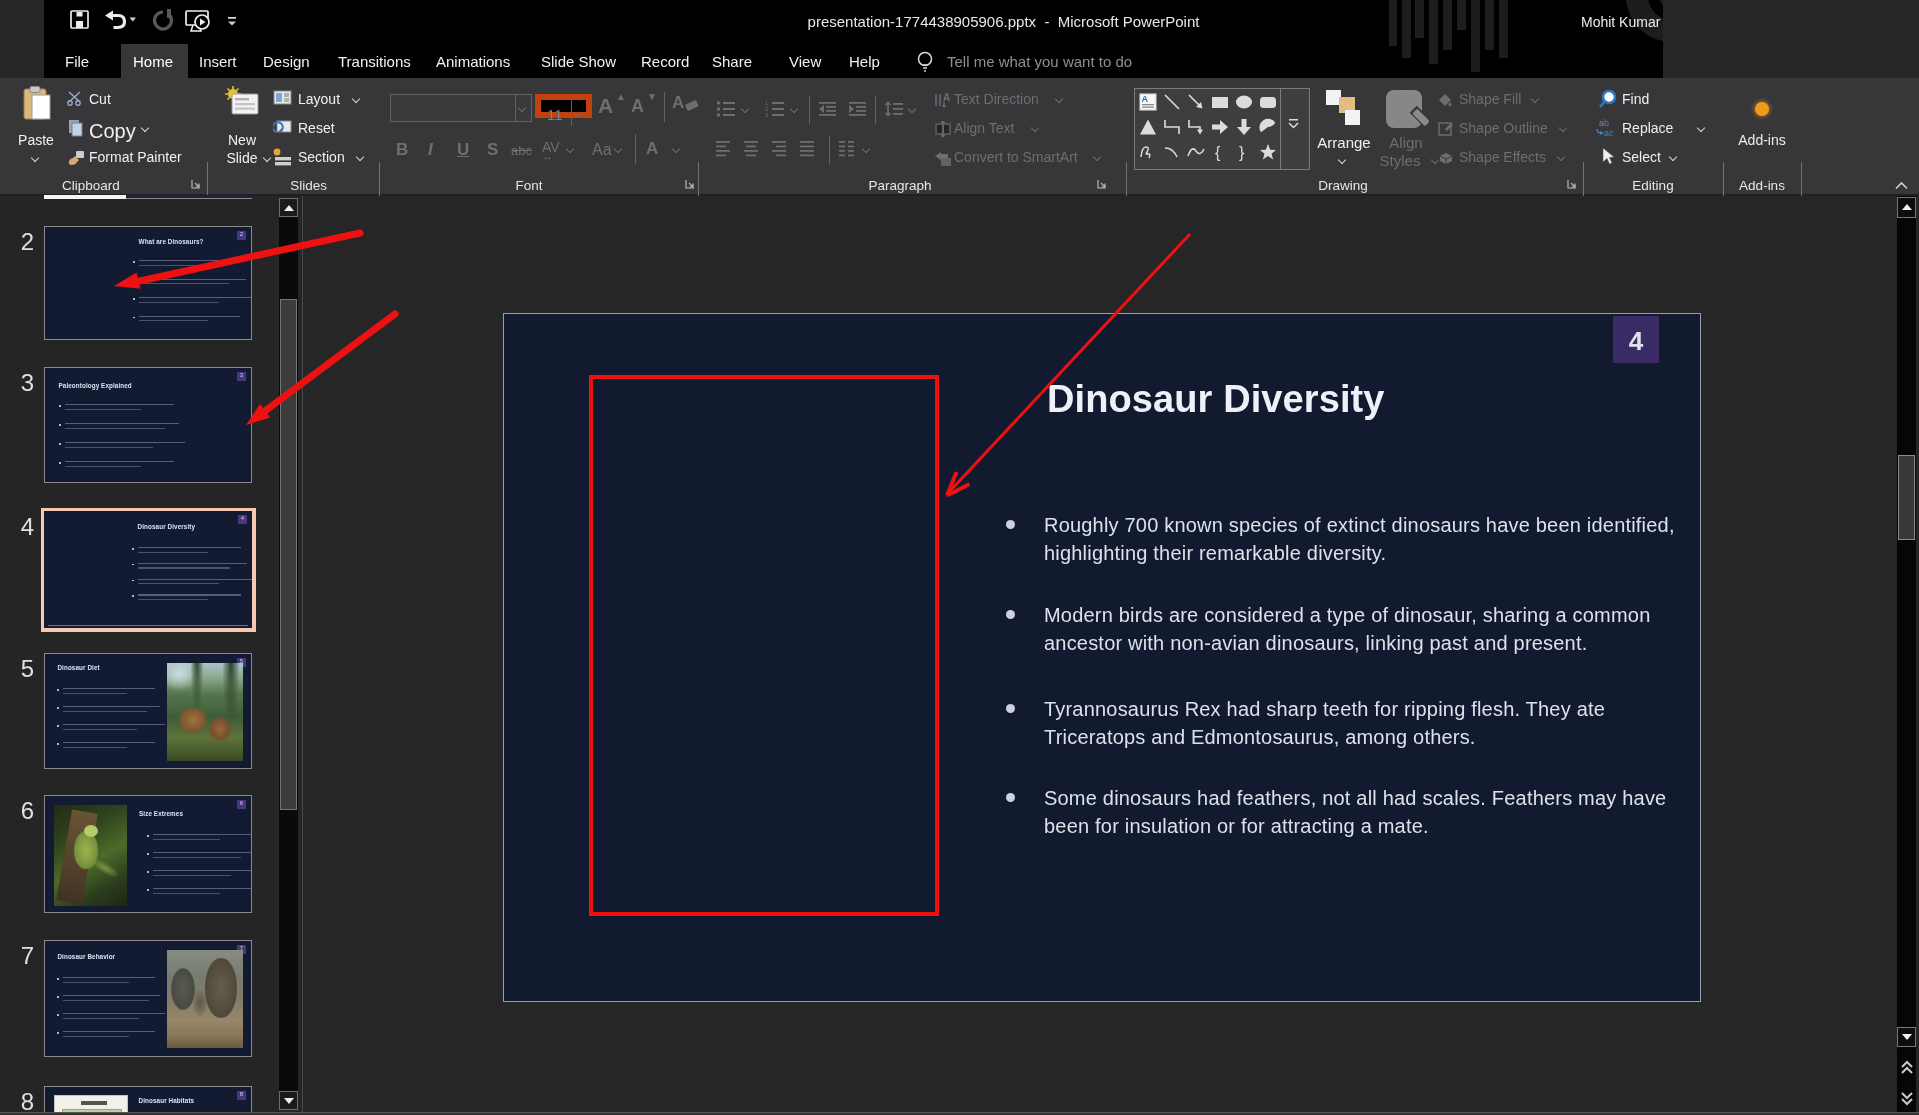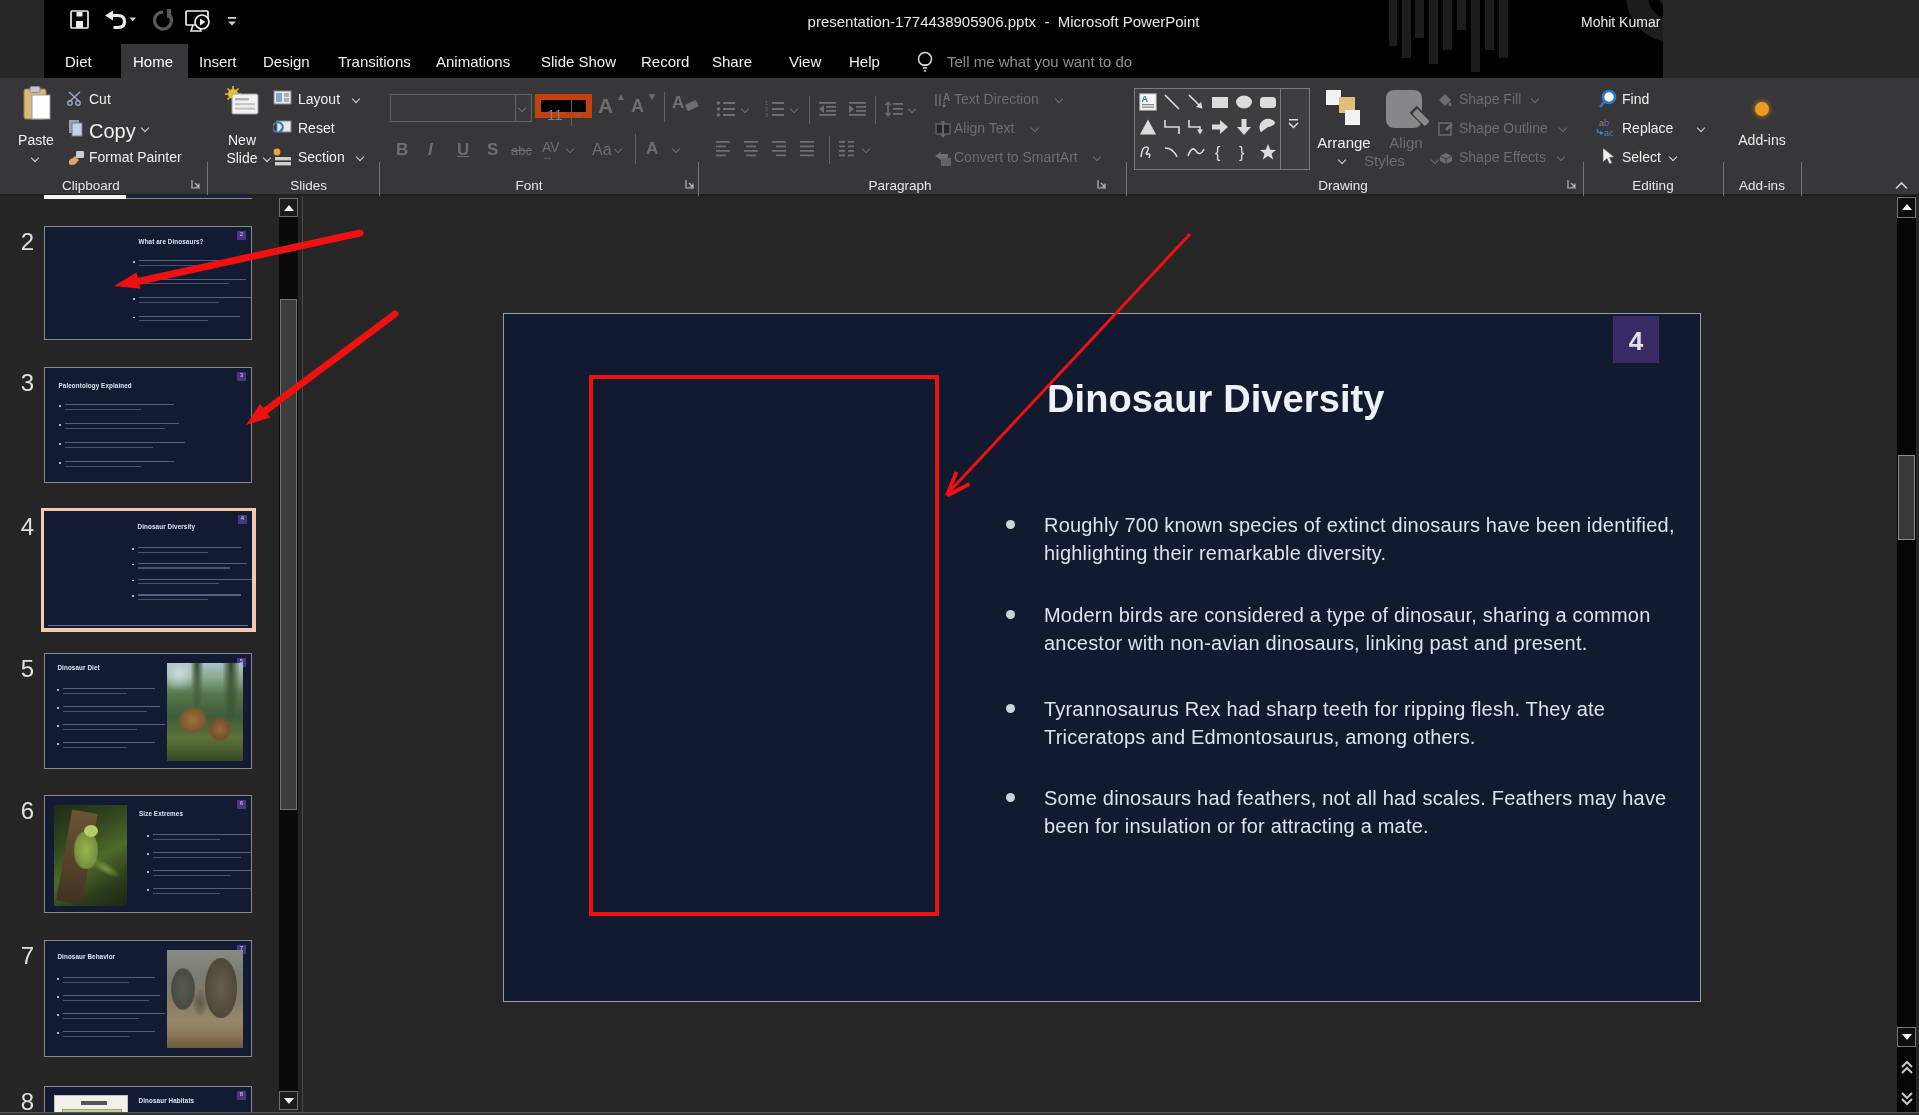--- a/index.html
+++ b/index.html
@@ -79,21 +79,21 @@
   </svg>
 
   <svg class="abs" style="left:1765px;top:10px;" width="150" height="22" viewBox="0 0 150 22">
     <rect x="6" y="10.5" width="13" height="1.6" fill="#e0e0e0"></rect>
     <rect x="63" y="6" width="9.5" height="9.5" fill="none" stroke="#e0e0e0" stroke-width="1.4"></rect>
     <path d="M66 6 L66 3.5 L75.5 3.5 L75.5 13 L73 13" fill="none" stroke="#e0e0e0" stroke-width="1.4"></path>
     <path d="M119 4 L130 15 M130 4 L119 15" stroke="#e0e0e0" stroke-width="1.5"></path>
   </svg>
 
   <div class="abs" style="left:77px;top:44px;width:67px;height:34px;background:#37373a;"></div>
-  <div class="txt" style="left:21px;top:53px;font-size:15px;color:#f2f2f2;">Diet</div>
+  <div class="txt" style="left:21px;top:53px;font-size:15px;color:#f2f2f2;">File</div>
   <div class="txt" style="left:89px;top:53px;font-size:15px;color:#fff;">Home</div>
   <div class="txt" style="left:155px;top:53px;font-size:15px;color:#f2f2f2;">Insert</div>
   <div class="txt" style="left:219px;top:53px;font-size:15px;color:#f2f2f2;">Design</div>
   <div class="txt" style="left:294px;top:53px;font-size:15px;color:#f2f2f2;">Transitions</div>
   <div class="txt" style="left:392px;top:53px;font-size:15px;color:#f2f2f2;">Animations</div>
   <div class="txt" style="left:497px;top:53px;font-size:15px;color:#f2f2f2;">Slide Show</div>
   <div class="txt" style="left:597px;top:53px;font-size:15px;color:#f2f2f2;">Record</div>
   <div class="txt" style="left:668px;top:53px;font-size:15px;color:#f2f2f2;">Share</div>
   <div class="txt" style="left:745px;top:53px;font-size:15px;color:#f2f2f2;">View</div>
   <div class="txt" style="left:805px;top:53px;font-size:15px;color:#f2f2f2;">Help</div>
@@ -410,21 +410,21 @@
       </svg>
       <div class="abs" style="left:200px;top:12px;width:15px;height:15px;background:#f2f2f2;"></div>
       <div class="abs" style="left:213px;top:19px;width:16px;height:16px;background:#e3bd7f;"></div>
       <div class="abs" style="left:219px;top:32px;width:15px;height:15px;background:#f2f2f2;"></div>
       <div class="txt" style="left:182px;top:56px;width:72px;text-align:center;font-size:15px;color:#f0f0f0;">Arrange</div>
       <div class="chev" style="left:213px;top:79px;"></div>
       <div class="abs" style="left:260px;top:12px;width:36px;height:38px;border-radius:8px;background:#87878a;"></div>
       <div class="abs" style="left:284px;top:34px;width:22px;height:10px;background:#37373a;transform:rotate(45deg);"></div>
       <div class="abs" style="left:286px;top:36px;width:18px;height:7px;background:#8a8a8a;transform:rotate(45deg);border-radius:2px;"></div>
       <div class="txt" style="left:244px;top:56px;width:72px;text-align:center;font-size:15px;color:#6e6e71;">Align</div>
-      <div class="txt" style="left:238px;top:74px;width:72px;font-size:15px;color:#6e6e71;">Styles</div>
+      <div class="txt" style="left:238px;top:74px;width:72px;text-align:center;font-size:15px;color:#6e6e71;">Styles</div>
       <div class="chev dis" style="left:306px;top:79px;"></div>
       <svg class="abs" style="left:311px;top:14px;" width="18" height="17" viewBox="0 0 18 17">
         <path d="M8 2 L14 8 L8 14 L2 8 Z" fill="#6e6e71"></path>
         <path d="M13 10 Q16 13.5 13 14.5 Q10 13.5 13 10" fill="#6e6e71"></path>
       </svg>
       <div class="txt" style="left:333px;top:13px;font-size:14px;color:#6e6e71;">Shape Fill</div>
       <div class="chev dis" style="left:406px;top:18px;"></div>
       <svg class="abs" style="left:311px;top:43px;" width="18" height="17" viewBox="0 0 18 17">
         <rect x="2" y="2" width="12" height="12" fill="none" stroke="#6e6e71" stroke-width="1.4"></rect>
         <path d="M10 10 L16 4 L14 2 L8 8 Z" fill="#6e6e71"></path>

